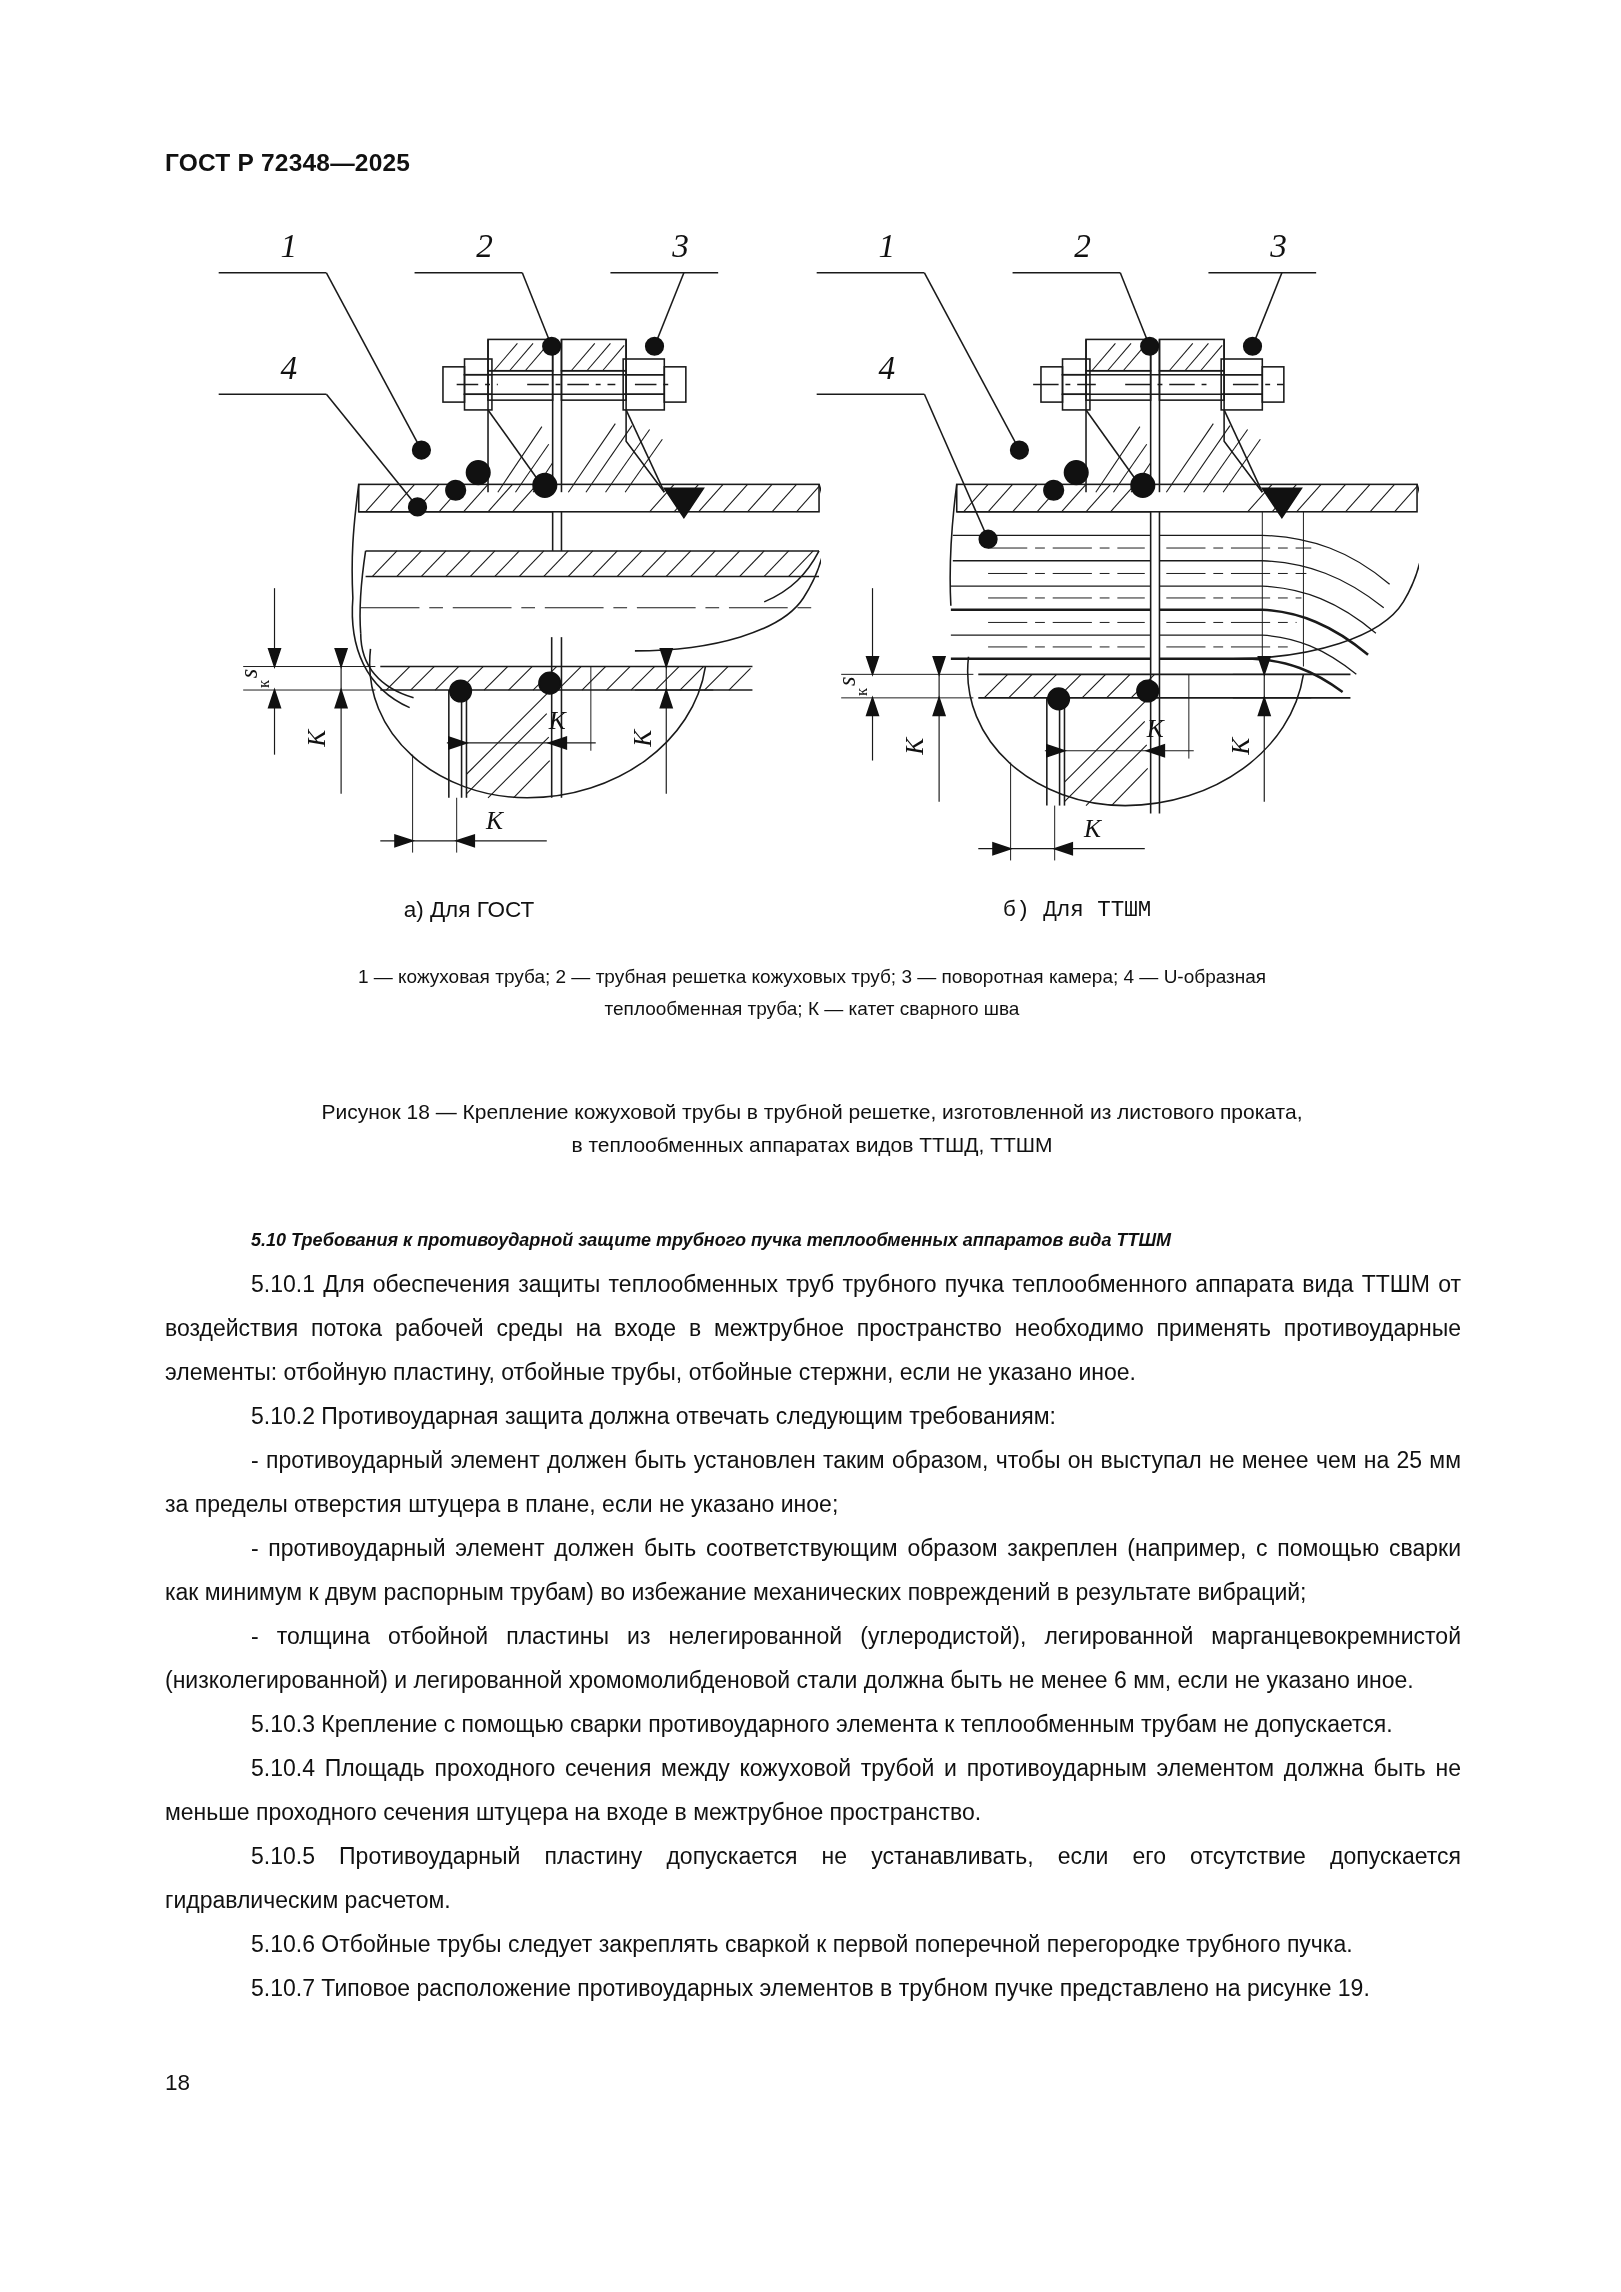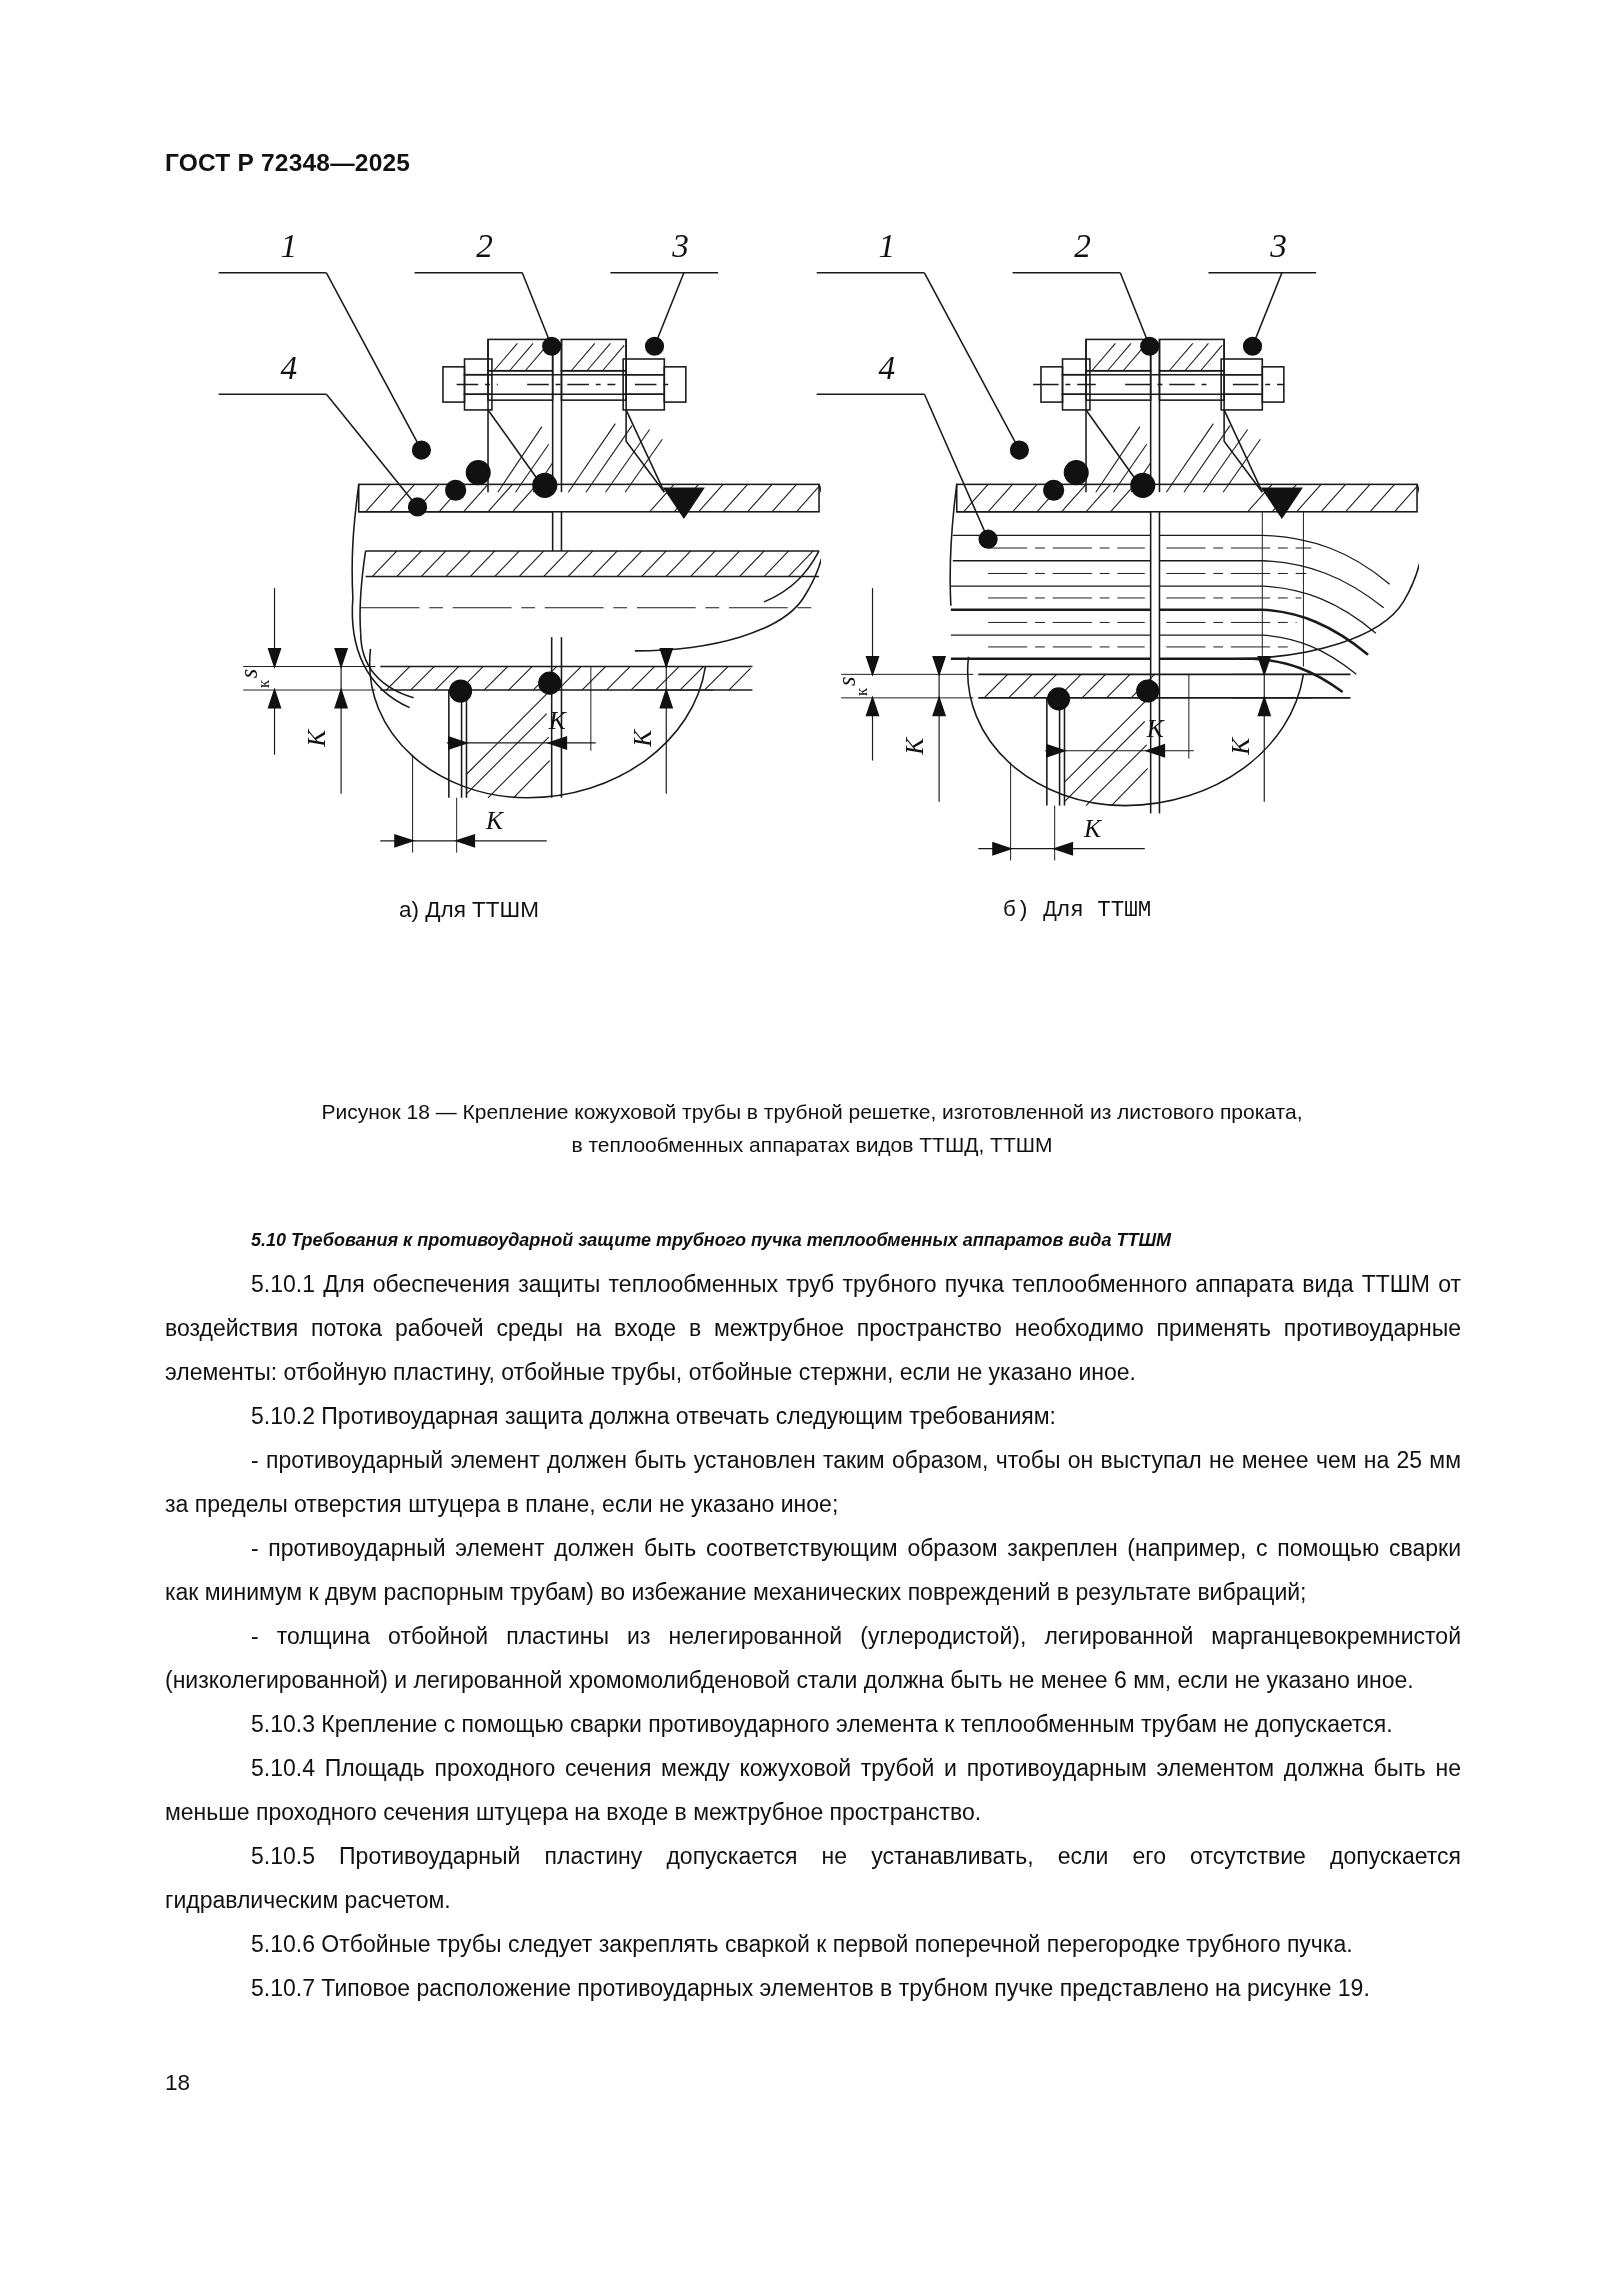--- a/index.html
+++ b/index.html
@@ -547,24 +547,28 @@
           <text x="124" y="560" font-size="26" font-style="italic" transform="rotate(-90 124 560)">K</text>
           <text x="456" y="560" font-size="26" font-style="italic" transform="rotate(-90 456 560)">K</text>
           <text x="352" y="542" font-size="26" font-style="italic">K</text>
           <text x="288" y="644" font-size="26" font-style="italic">K</text>
         </g>
       </svg>
     </div>
   </div>
 
   <div class="panel-caption-row">
-    <div class="panel-caption cap-a">а) Для ТТШМ</div>
+    <div class="panel-caption cap-a">а) Для ГОСТ</div>
     <div class="panel-caption cap-b">б) Для ТТШМ</div>
   </div>
 
+  <div class="legend">
+    <div>1 — кожуховая труба; 2 — трубная решетка кожуховых труб; 3 — поворотная камера; 4 — U-образная</div>
+    <div>теплообменная труба; К — катет сварного шва</div>
+  </div>
 
   <div class="fig-title">
     <div>Рисунок 18 — Крепление кожуховой трубы в трубной решетке, изготовленной из листового проката,</div>
     <div>в теплообменных аппаратах видов ТТШД, ТТШМ</div>
   </div>
 
   <div class="section-head">5.10  Требования к противоударной защите трубного пучка теплообменных аппаратов вида ТТШМ</div>
 
   <div class="body-text">
     <p>5.10.1  Для обеспечения защиты теплообменных труб трубного пучка теплообменного аппарата вида ТТШМ от воздействия потока рабочей среды на входе в межтрубное пространство необходимо применять противоударные элементы: отбойную пластину, отбойные трубы, отбойные стержни, если не указано иное.</p>

